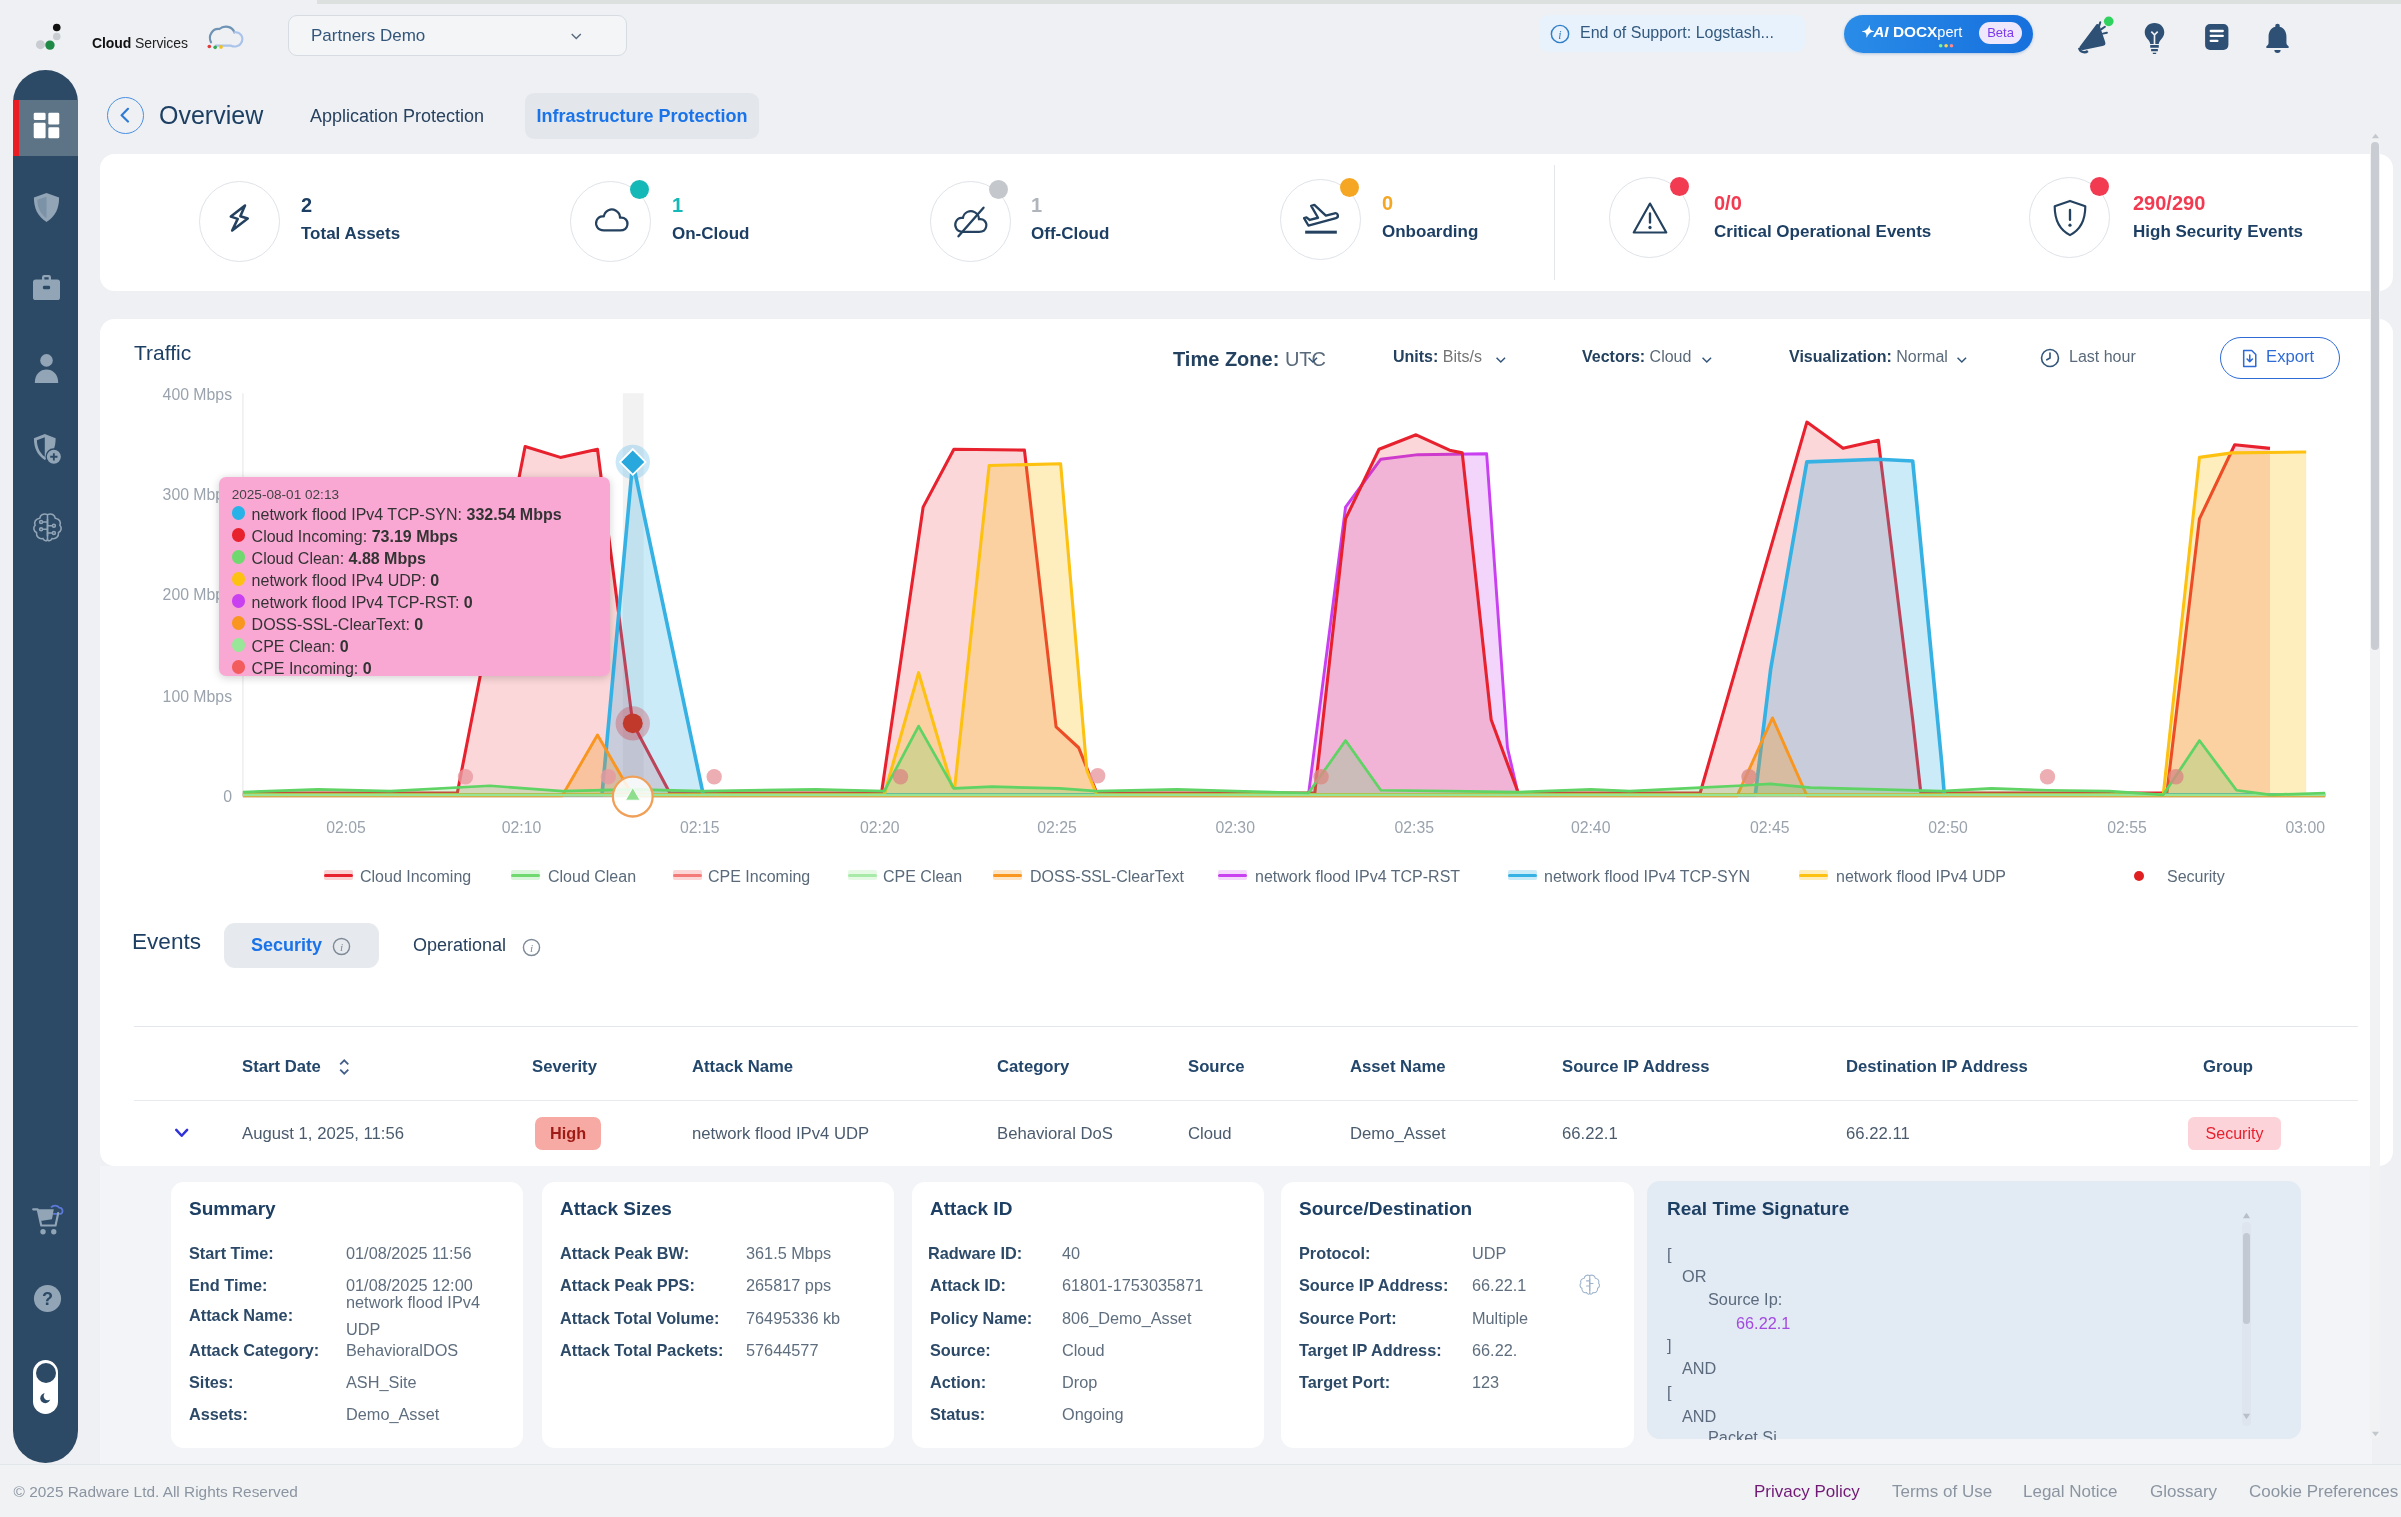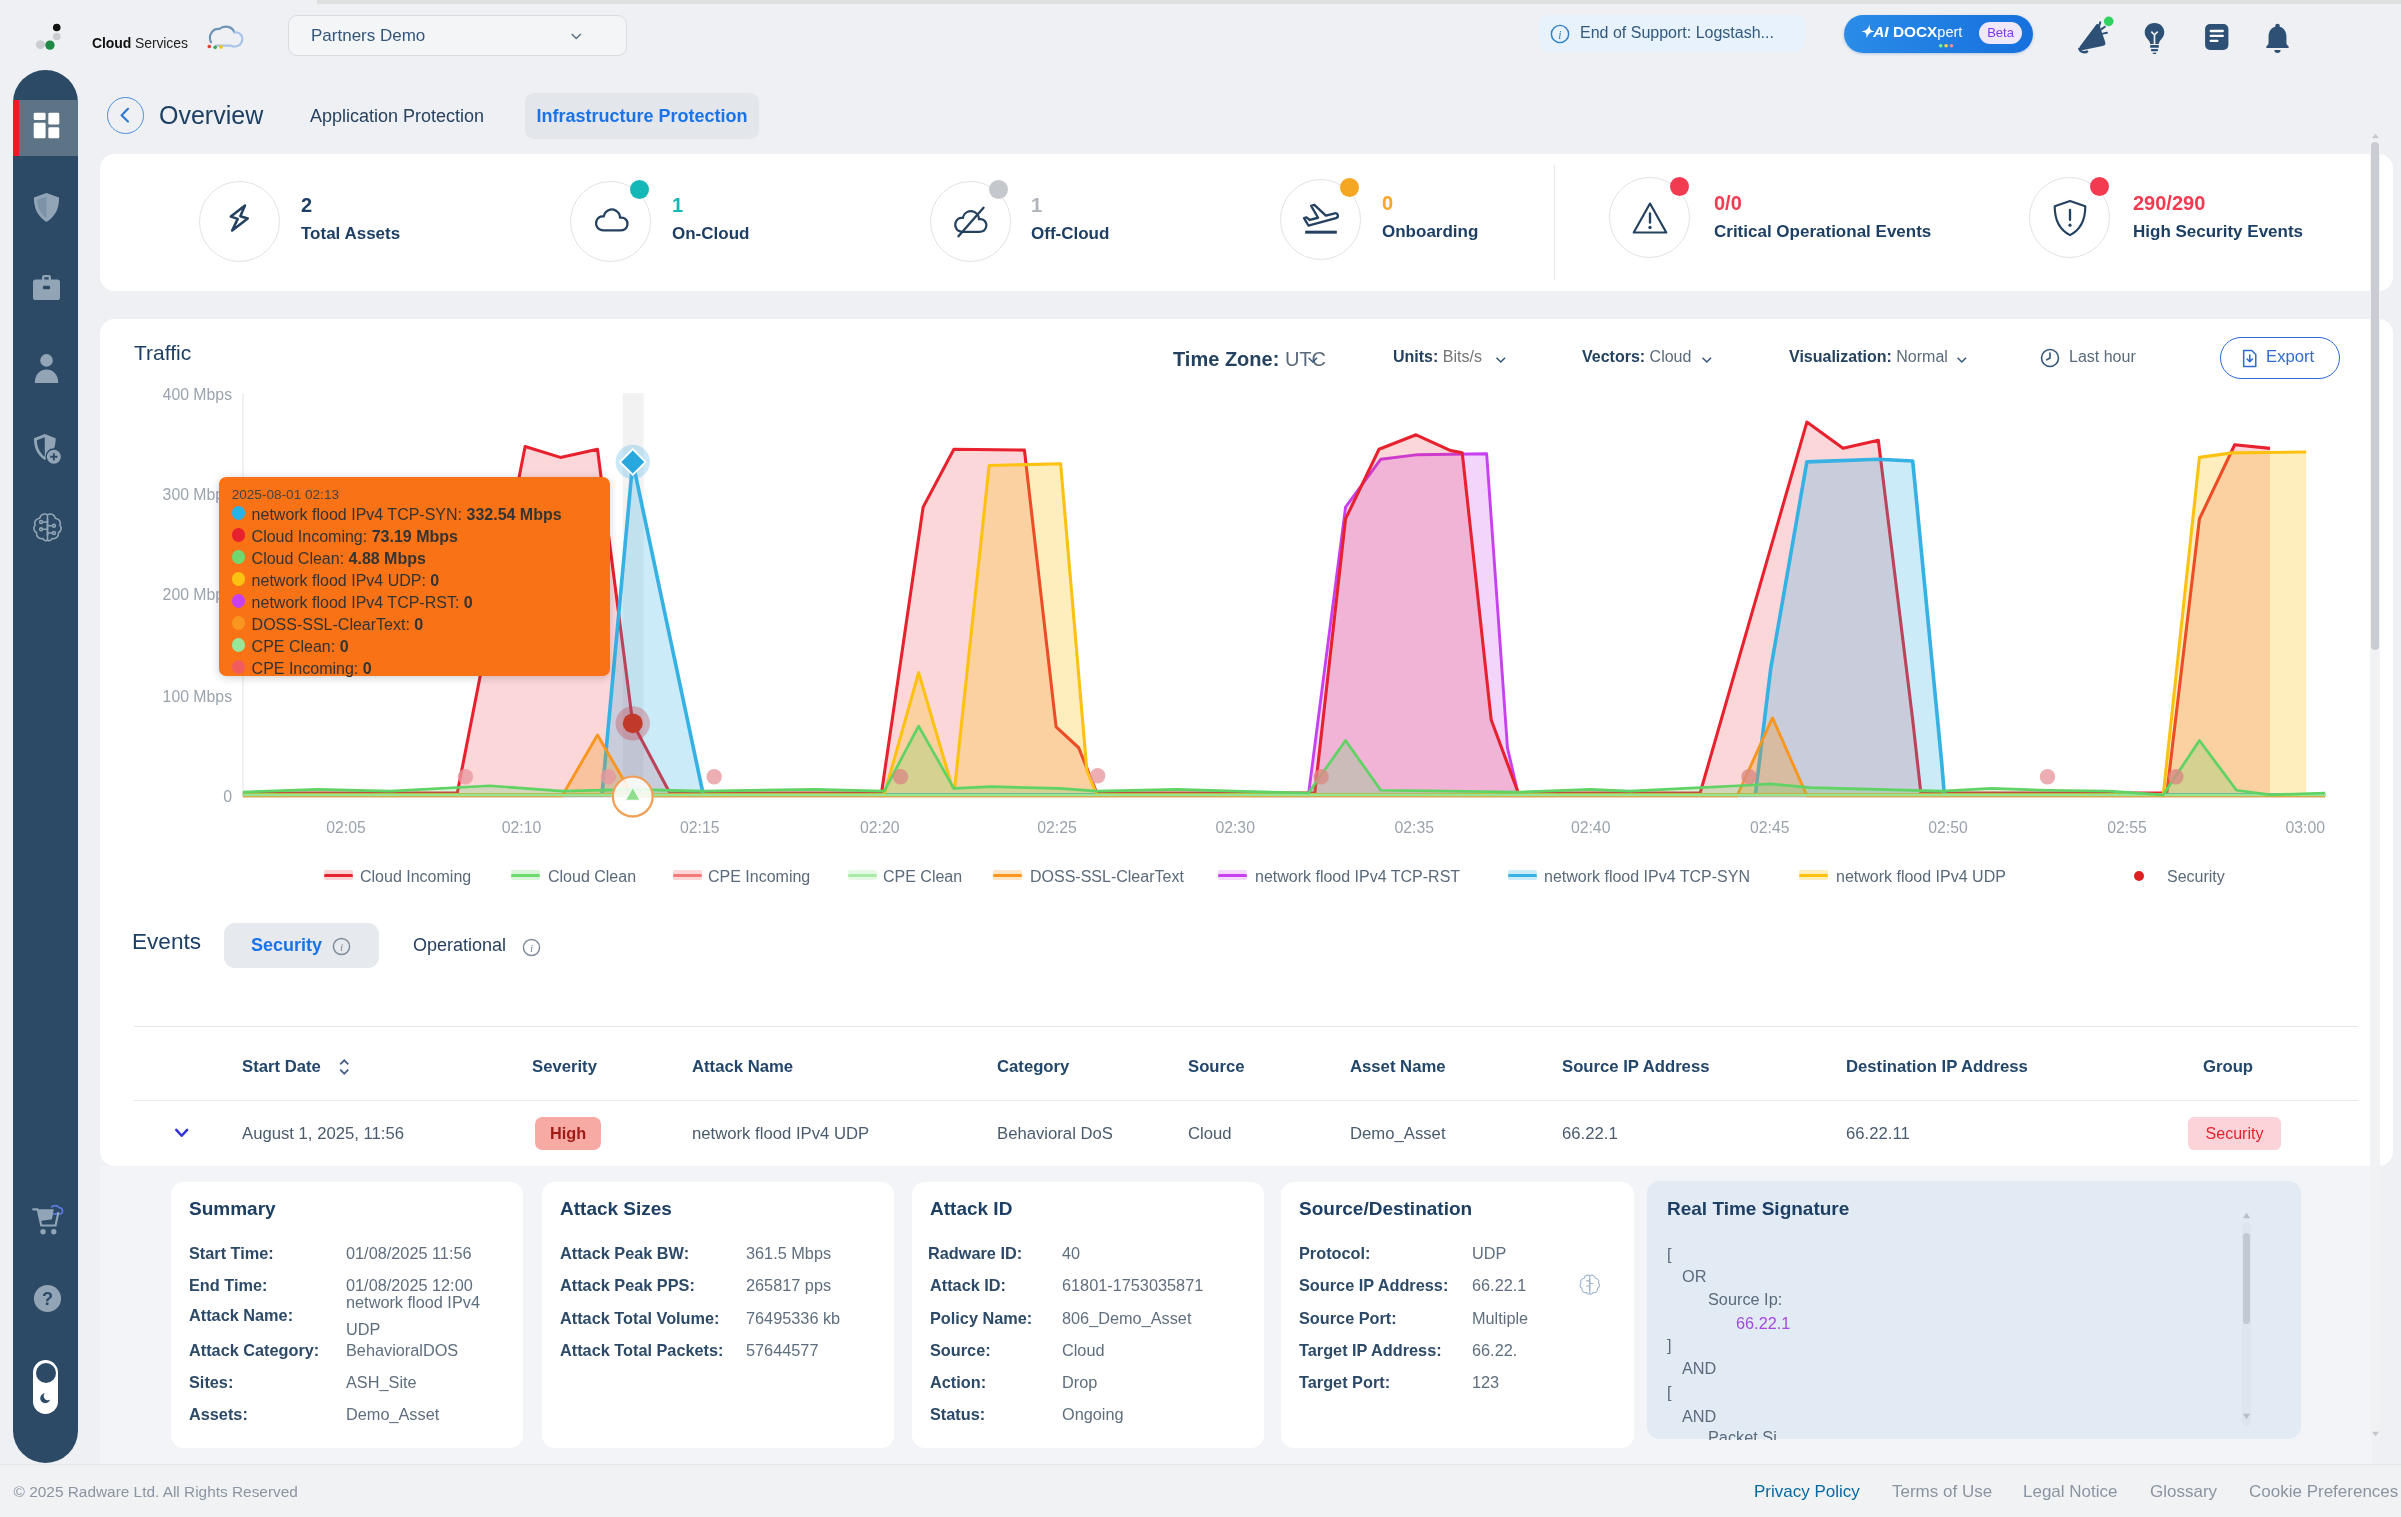--- a/index.html
+++ b/index.html
@@ -309,21 +309,21 @@
   </g>
 
   <circle cx="588" cy="528" r="22" fill="rgba(255,255,255,0.85)" stroke="#f0a058" stroke-width="2.5"></circle>
   <path d="M588 518 L580 532 L596 532 Z" fill="#8ede8e" stroke="#fff" stroke-width="1"></path>
   <circle cx="588" cy="447" r="19" fill="rgba(200,35,50,0.28)"></circle>
   <circle cx="588" cy="447" r="11" fill="#c0392b"></circle>
   <circle cx="588" cy="158" r="19" fill="rgba(80,180,230,0.3)"></circle>
   <rect x="578" y="148" width="20" height="20" transform="rotate(45 588 158)" fill="#29a8dd" stroke="#fff" stroke-width="2"></rect>
 </svg>
 
-<div class="abs" style="left:219px;top:477px;width:391px;height:199px;background:#f97316;border-radius:7.2px;box-shadow:0 1.8px 9px rgba(0,0,0,0.18);padding:10px 12.7px;">
+<div class="abs" style="left:219px;top:477px;width:391px;height:199px;background:#f9a8d4;border-radius:7.2px;box-shadow:0 1.8px 9px rgba(0,0,0,0.18);padding:10px 12.7px;">
   <div style="font-size:13.6px;color:#444;margin-bottom:1.8px;">2025-08-01 02:13</div>
   <div style="font-size:16px;color:#333;line-height:22px;">
     <div><span style="display:inline-block;width:13.6px;height:13.6px;border-radius:50%;background:#29b2e8;margin-right:6.3px;"></span>network flood IPv4 TCP-SYN: <b>332.54 Mbps</b></div>
     <div><span style="display:inline-block;width:13.6px;height:13.6px;border-radius:50%;background:#e8212e;margin-right:6.3px;"></span>Cloud Incoming: <b>73.19 Mbps</b></div>
     <div><span style="display:inline-block;width:13.6px;height:13.6px;border-radius:50%;background:#6fd96f;margin-right:6.3px;"></span>Cloud Clean: <b>4.88 Mbps</b></div>
     <div><span style="display:inline-block;width:13.6px;height:13.6px;border-radius:50%;background:#fdc112;margin-right:6.3px;"></span>network flood IPv4 UDP: <b>0</b></div>
     <div><span style="display:inline-block;width:13.6px;height:13.6px;border-radius:50%;background:#c940f0;margin-right:6.3px;"></span>network flood IPv4 TCP-RST: <b>0</b></div>
     <div><span style="display:inline-block;width:13.6px;height:13.6px;border-radius:50%;background:#f8961f;margin-right:6.3px;"></span>DOSS-SSL-ClearText: <b>0</b></div>
     <div><span style="display:inline-block;width:13.6px;height:13.6px;border-radius:50%;background:#98e698;margin-right:6.3px;"></span>CPE Clean: <b>0</b></div>
     <div><span style="display:inline-block;width:13.6px;height:13.6px;border-radius:50%;background:#f25c5c;margin-right:6.3px;"></span>CPE Incoming: <b>0</b></div>
@@ -505,21 +505,21 @@
 <div class="abs" style="left:2243px;top:1233px;width:7.2px;height:91px;background:#c3c9d2;border-radius:3.6px;"></div>
 <svg class="abs" style="left:2242px;top:1211px;" width="9" height="9" viewBox="0 0 10 10">
     <path d="M1 8 L5 2 L9 8 Z" fill="#b9bfc8"></path>
   </svg>
 <svg class="abs" style="left:2242px;top:1412px;" width="9" height="9" viewBox="0 0 10 10">
     <path d="M1 2 L5 8 L9 2 Z" fill="#b9bfc8"></path>
   </svg>
 
 <div class="abs" style="left:0;top:1464px;width:2401px;height:53px;background:#f0f2f4;border-top:0.9px solid #e2e5e9;">
   <div class="abs" style="left:13.6px;top:18px;font-size:15.4px;color:#8b95a1;">© 2025 Radware Ltd. All Rights Reserved</div>
-  <div class="abs" style="left:1754px;top:17px;font-size:17px;color:#0369a1;">Privacy Policy</div>
+  <div class="abs" style="left:1754px;top:17px;font-size:17px;color:#701a75;">Privacy Policy</div>
   <div class="abs" style="left:1892px;top:17px;font-size:17px;color:#8b95a1;">Terms of Use</div>
   <div class="abs" style="left:2023px;top:17px;font-size:17px;color:#8b95a1;">Legal Notice</div>
   <div class="abs" style="left:2150px;top:17px;font-size:17px;color:#8b95a1;">Glossary</div>
   <div class="abs" style="left:2249px;top:17px;font-size:17px;color:#8b95a1;">Cookie Preferences</div>
 </div>
 
 <div class="abs" style="left:2370px;top:136px;width:10px;height:1303px;background:#f1f2f4;border-radius:4.5px;"></div>
 <div class="abs" style="left:2371px;top:142px;width:8.1px;height:508px;background:#c9cdd3;border-radius:4.1px;"></div>
 <svg class="abs" style="left:2371px;top:132px;" width="9" height="8.1" viewBox="0 0 10 9">
     <path d="M1 7 L5 2 L9 7 Z" fill="#c3c8ce"></path>

